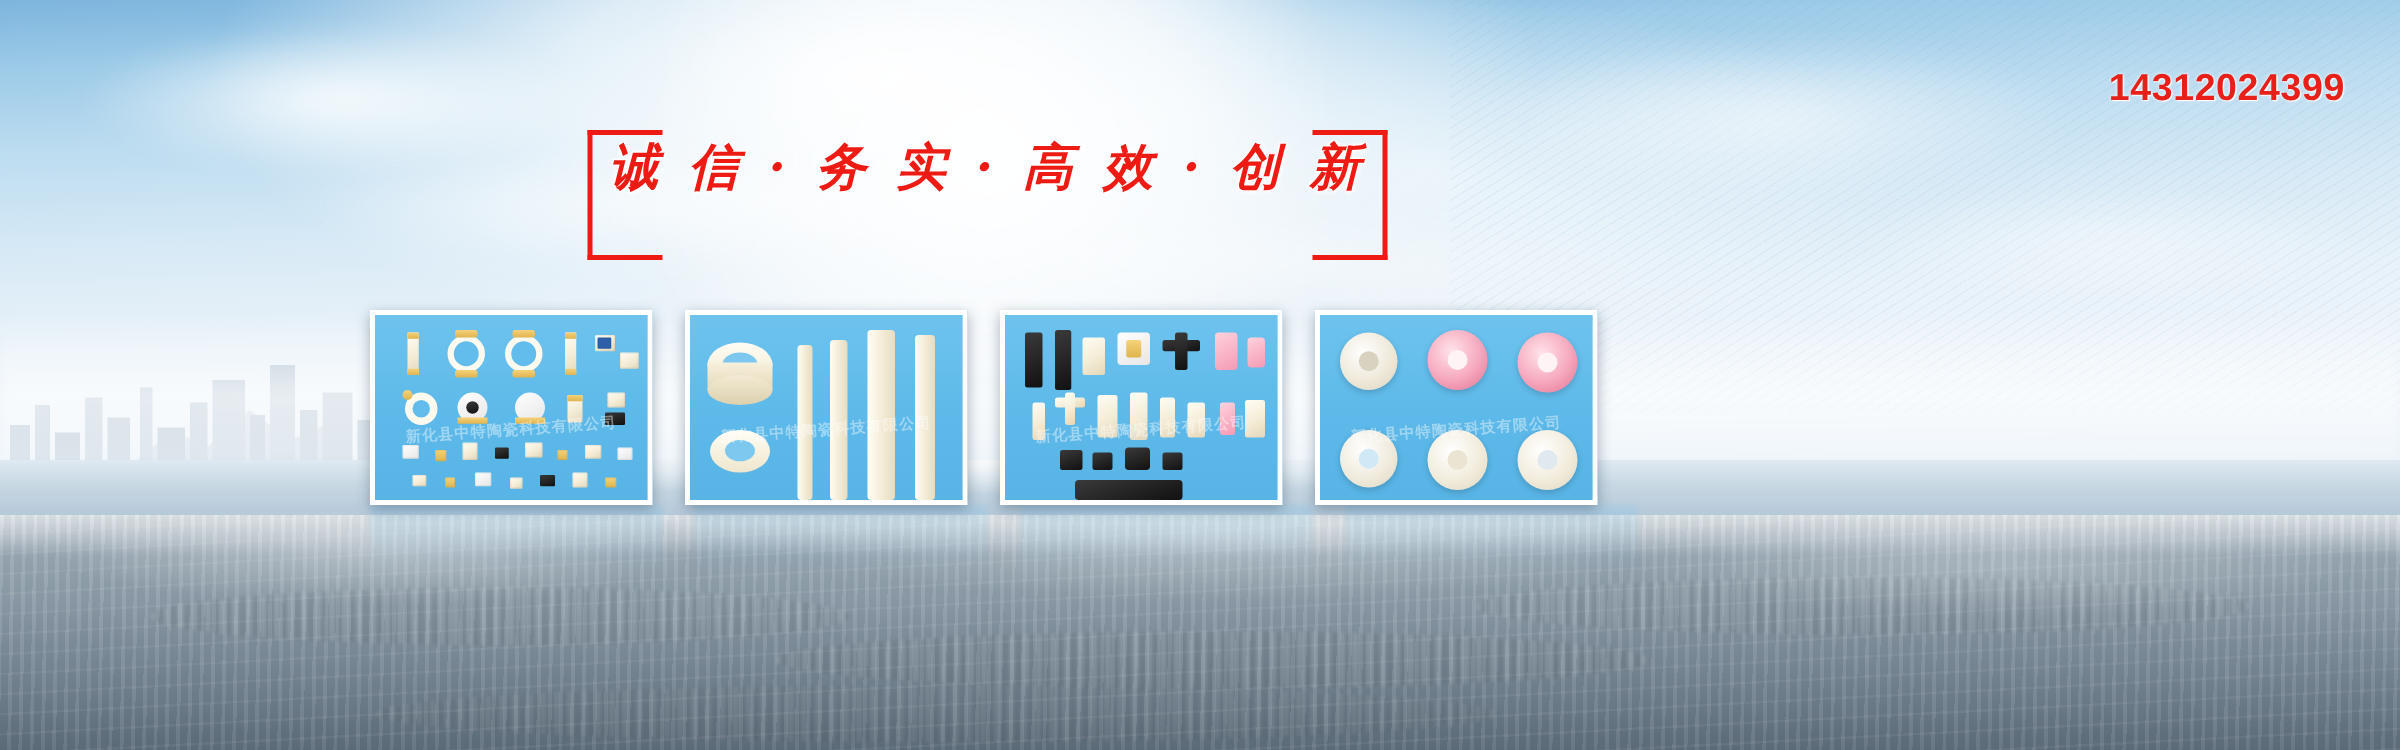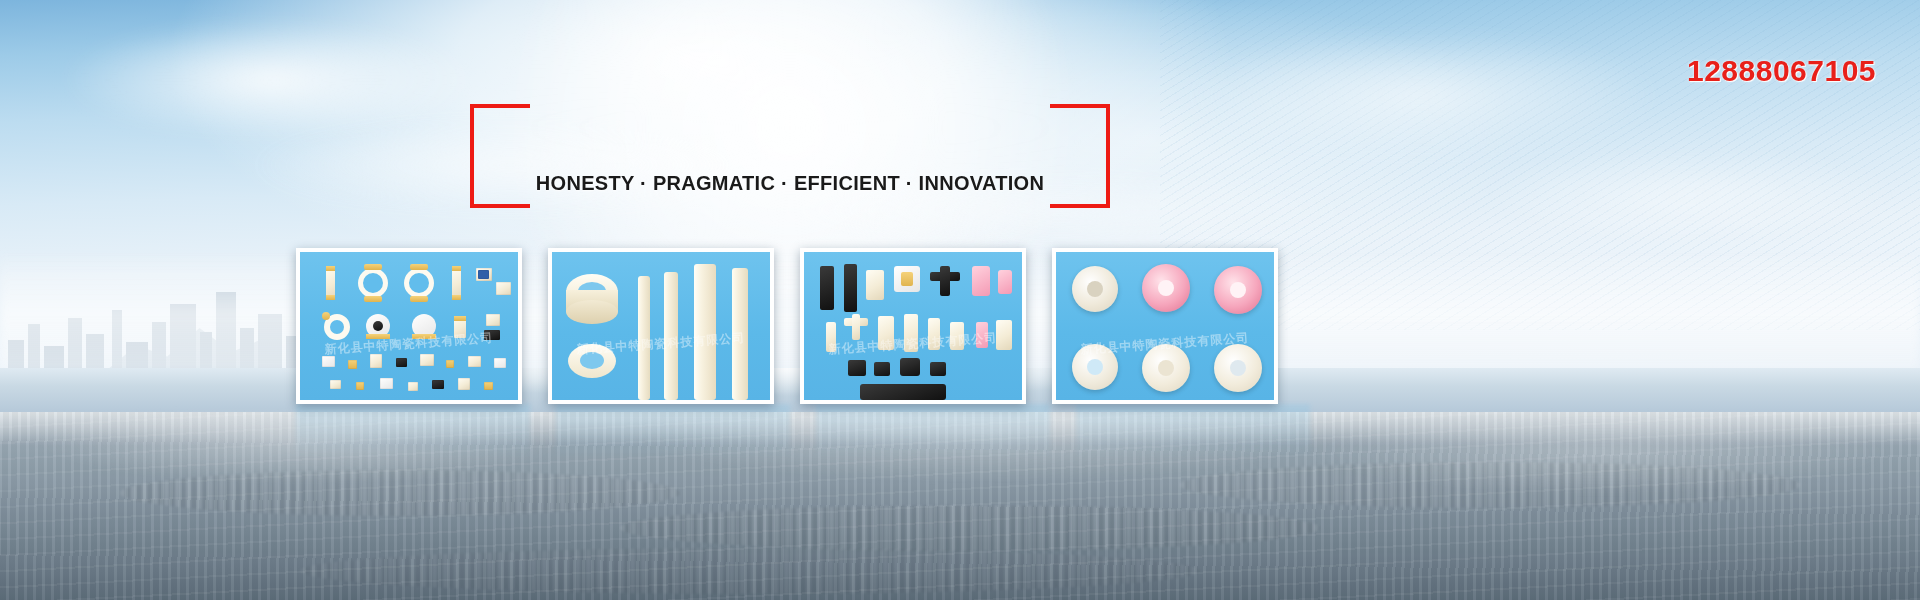--- a/index.html
+++ b/index.html
@@ -250,25 +250,25 @@
     <div class="bracket bl">
       <span class="h-top"></span>
         <span class="v"></span>
         <span class="h-bot"></span>
     </div>
     <div class="bracket br">
       <span class="h-top"></span>
         <span class="v"></span>
         <span class="h-bot"></span>
     </div>
-    <div class="slogan-en">HONESTY · PRAGMATIC · EFFICIENT · INNOVATION</div>
+    <div class="slogan-cn">诚 信 · 务 实 · 高 效 · 创 新</div>
   </div>
 
   <div id="contact">
-    <div class="contact-phone">12888067105</div>
+    <div class="contact-phone">14312024399</div>
   </div>
 
   <div class="panel-reflection">
     <div></div>
       <div></div>
       <div></div>
       <div></div>
   </div>
 
   <div id="panels">

